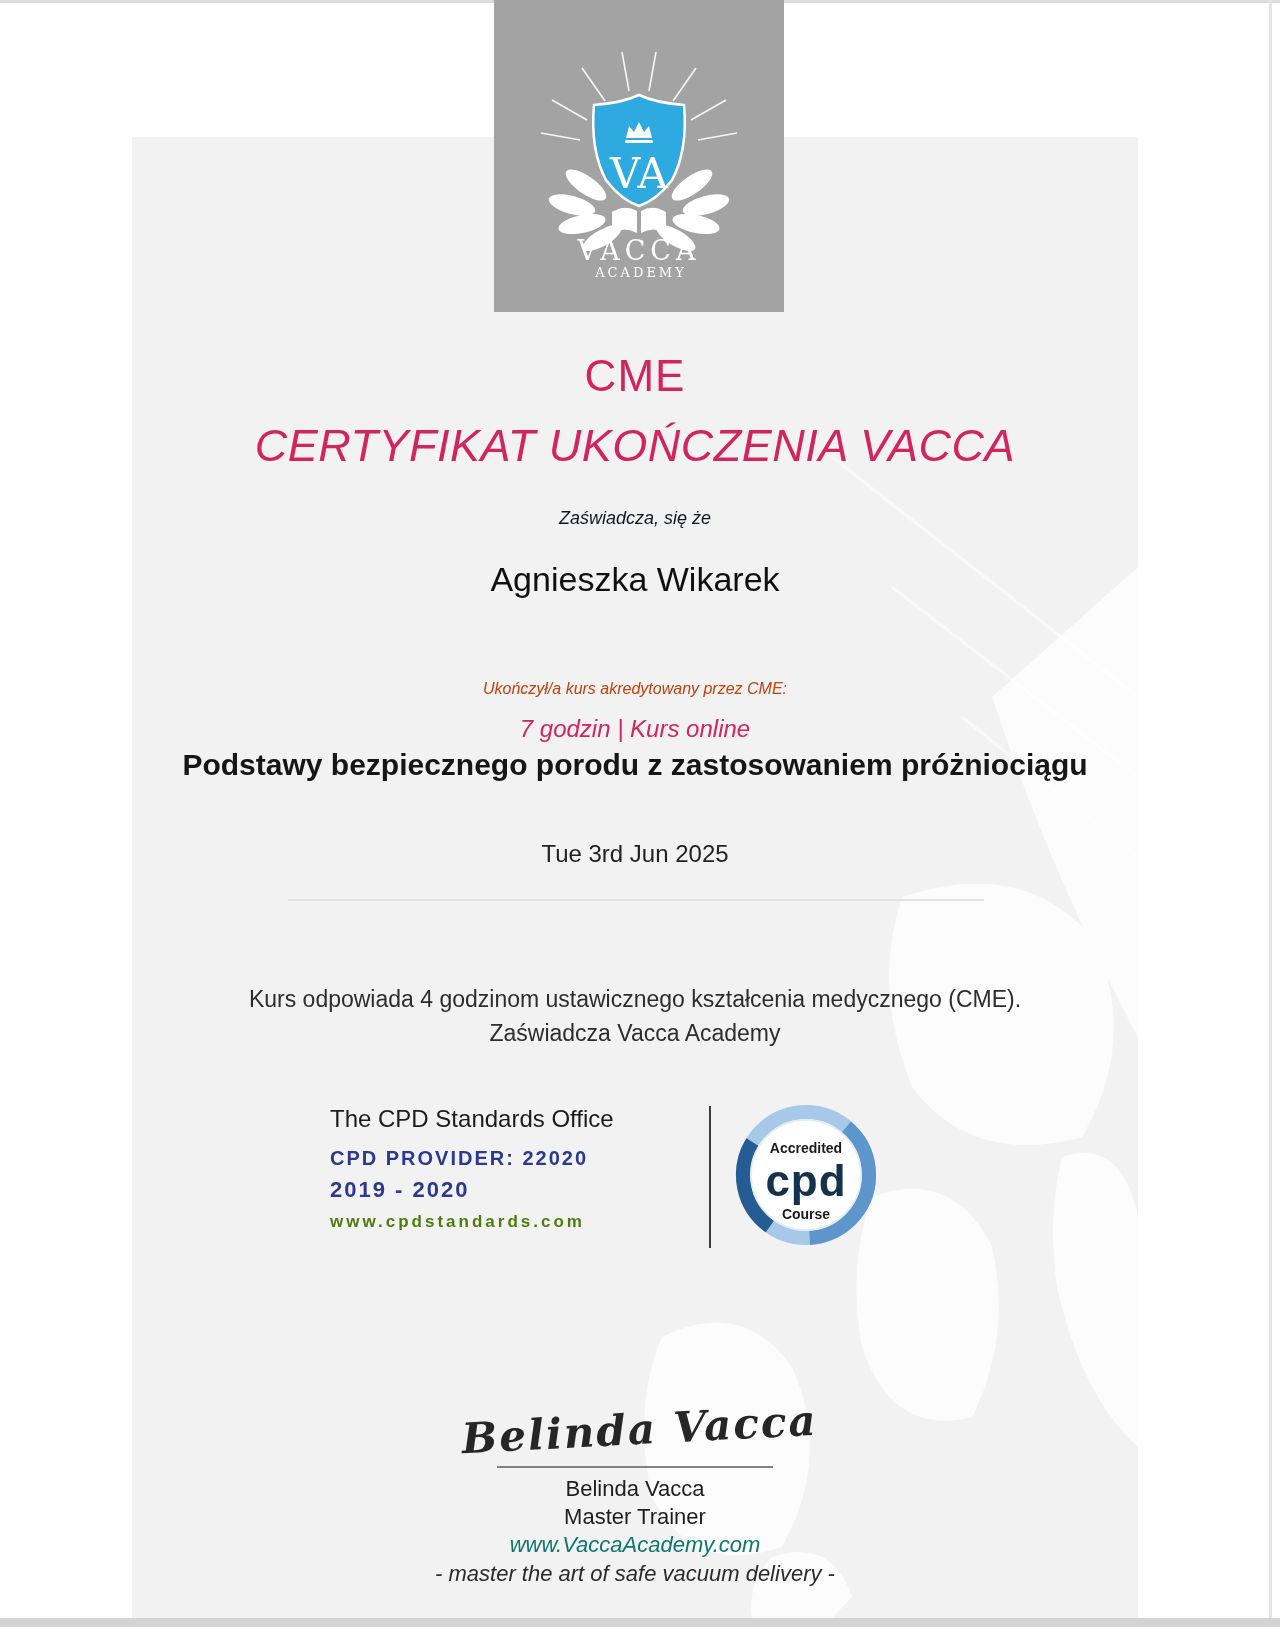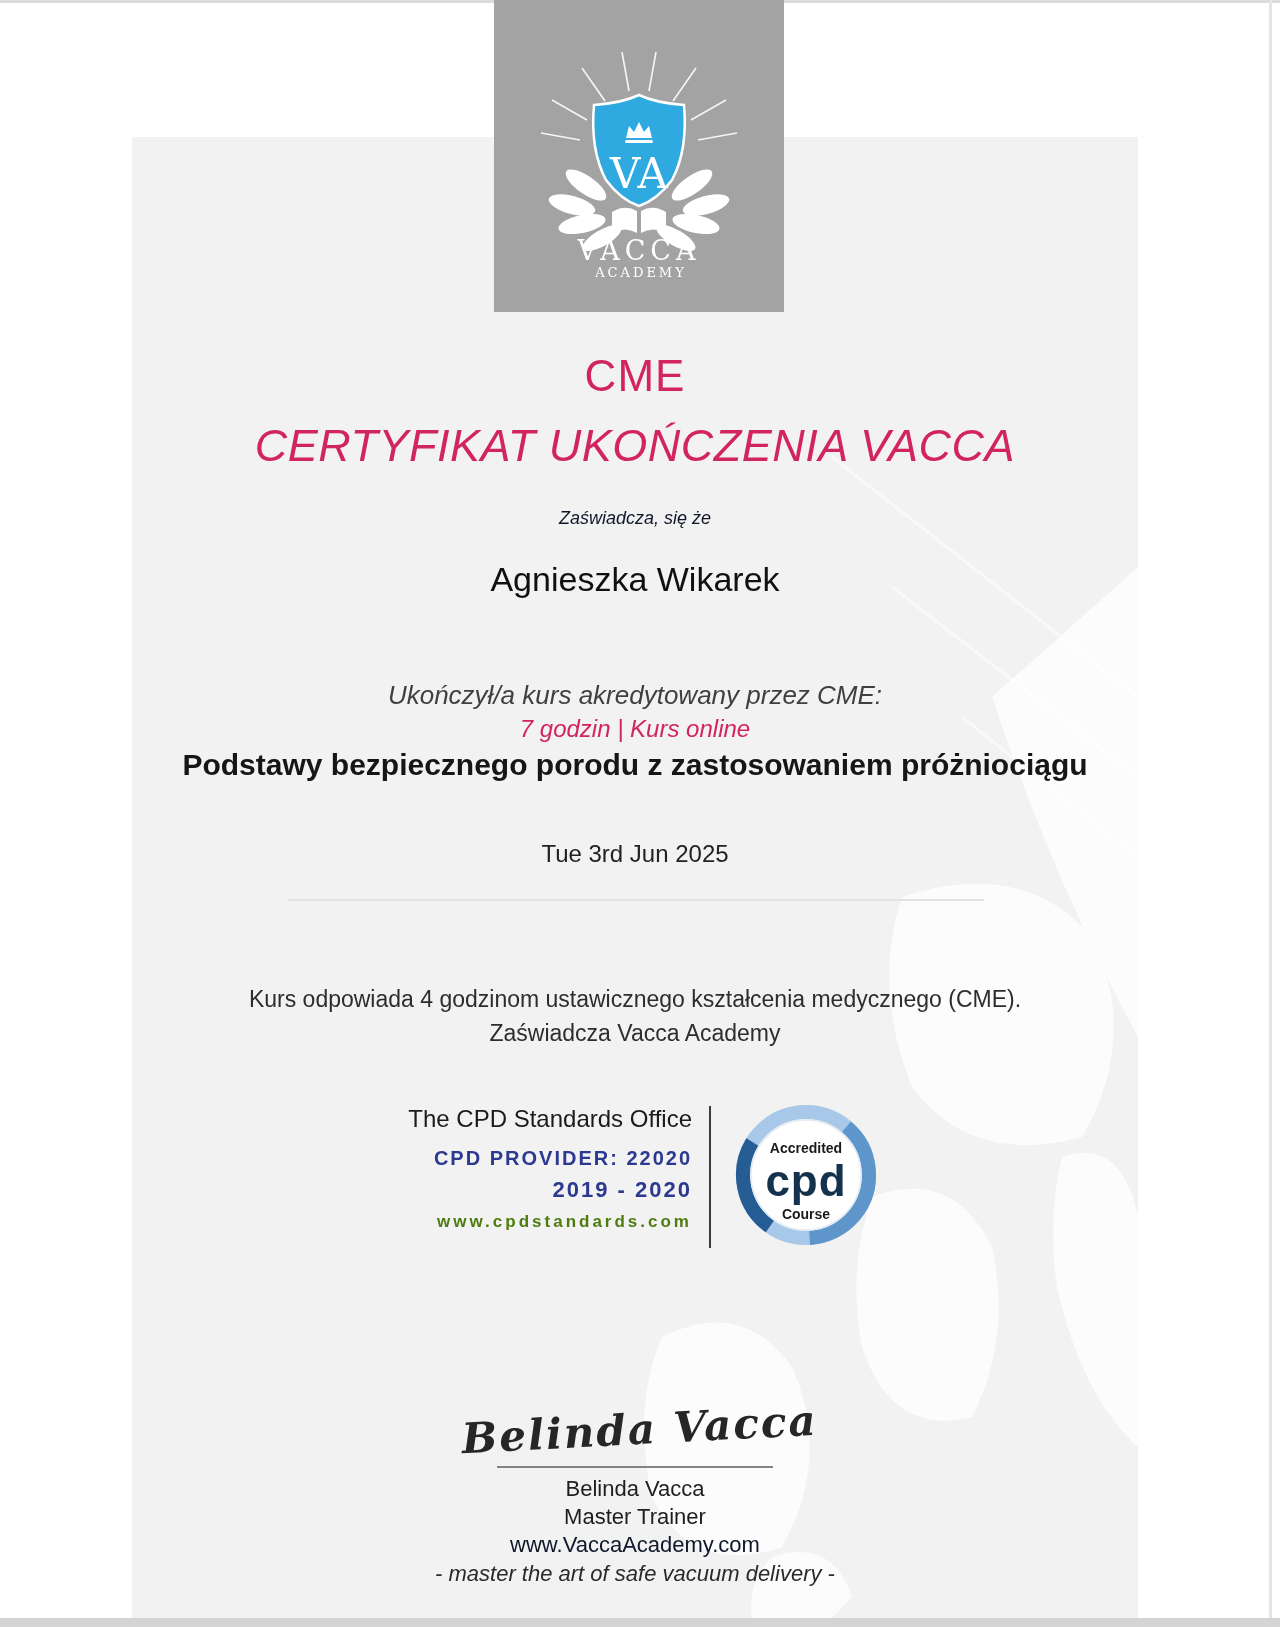--- a/index.html
+++ b/index.html
@@ -20,41 +20,41 @@
   .bluebox{left:494px;top:0;width:290px;height:312px;background:#a3a3a3;}
 
   .cline{left:132px;width:1006px;text-align:center;color:#2d2d2d;}
   .pink{color:#d2245e;}
   .it{font-style:italic;}
 
   .t-cme{top:351px;font-size:44px;letter-spacing:1px;}
   .t-cert{top:420px;font-size:45px;letter-spacing:.5px;}
   .t-certifies{top:508px;font-size:18px;color:#0f172a;}
   .t-name{top:560px;font-size:34px;font-weight:normal;color:#101010;}
-  .t-completed{top:680px;font-size:26px;color:#404040;}
+  .t-completed{top:680px;font-size:16px;color:#c2410c;}
   .t-duration{top:715px;font-size:24px;}
   .t-course{top:748px;font-size:30px;font-weight:bold;color:#161616;}
   .t-date{top:840px;font-size:24px;color:#222;}
   .divider{left:288px;top:899px;width:696px;height:2px;background:#e2e2e2;}
   .t-equiv1{top:986px;font-size:23px;}
   .t-equiv2{top:1020px;font-size:23px;}
 
-  .cpd-left{left:330px;top:1105px;width:362px;text-align:right;}
+  .cpd-left{left:330px;top:1105px;width:362px;text-align:left;}
   .cpd-office{font-size:24px;color:#1b1b1b;font-weight:500;margin:0 0 14px 0;}
   .cpd-provider{font-size:20px;color:#2b3990;font-weight:bold;letter-spacing:2px;margin:0 0 7px 0;}
   .cpd-years{font-size:22px;color:#2b3990;font-weight:bold;letter-spacing:2px;margin:0 0 9px 0;}
   .cpd-site{font-size:17px;color:#4d7c0f;font-weight:bold;letter-spacing:3px;margin:0;}
   .cpd-divider{left:709px;top:1106px;width:2px;height:142px;background:#3c3c3c;}
   .badge{left:728px;top:1097px;width:156px;height:156px;}
 
   .sigsvg{left:440px;top:1396px;width:400px;height:72px;}
   .sig-line{left:497px;top:1466px;width:276px;height:2px;background:#828282;}
   .t-signame{top:1476px;font-size:22px;color:#1e1e1e;}
   .t-sigrole{top:1504px;font-size:22px;color:#1e1e1e;text-align:center;}
-  .t-sigsite{top:1532px;font-size:22px;color:#0f172a;}
+  .t-sigsite{top:1532px;font-size:22px;color:#0f766e;font-style:italic;}
   .t-tagline{top:1561px;font-size:22px;color:#2a2a2a;}
 </style>
 </head>
 <body>
 
 <div class="abs hairline-top"></div>
 <div class="abs line-right"></div>
 <div class="abs strip-bottom"></div>
 
 <div class="abs panel">

